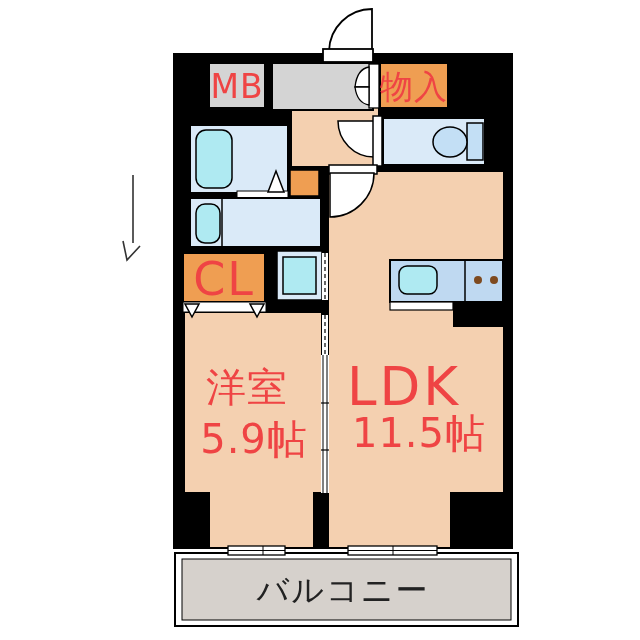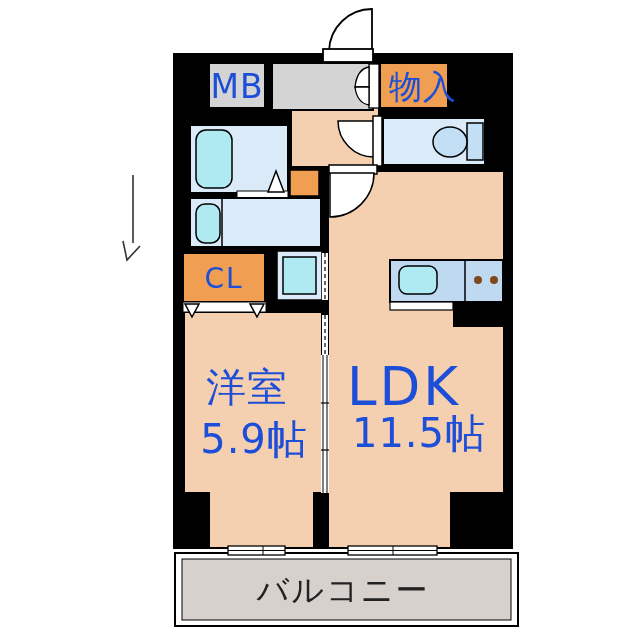--- a/index.html
+++ b/index.html
@@ -3,27 +3,27 @@
 <meta charset="utf-8">
 <style>
   html,body{margin:0;padding:0;background:#ffffff;}
   .canvas{
     position:relative;width:640px;height:640px;background:#ffffff;overflow:hidden;
     font-family:"DejaVu Sans","Liberation Sans",sans-serif;
   }
   .canvas svg{position:absolute;left:0;top:0;}
   .lbl{
     position:absolute;transform:translate(-50%,-50%);
-    color:#1d4ed8;white-space:nowrap;line-height:1;
+    color:#ef4444;white-space:nowrap;line-height:1;
     font-family:"DejaVu Sans","Liberation Sans",sans-serif;
   }
   .lbl-mb{font-size:33px;letter-spacing:1px;}
   .lbl-genkan{font-size:36px;letter-spacing:2px;}
   .lbl-monoire{font-size:33px;letter-spacing:1px;}
-  .lbl-cl{font-size:28px;letter-spacing:2px;}
+  .lbl-cl{font-size:46px;letter-spacing:2px;}
   .lbl-room{font-size:40px;letter-spacing:1px;}
   .lbl-ldk{font-size:53px;letter-spacing:3px;}
   .lbl-balcony{font-size:32px;letter-spacing:2px;color:#222;}
 </style>
 </head>
 <body>
 
 <div class="canvas">
   <svg width="640" height="640" viewBox="0 0 640 640">
 
@@ -110,20 +110,20 @@
     <path d="M374,121 L338,121 A36,36 0 0 0 374,157 Z" fill="#fff" stroke="#000" stroke-width="1.5"></path>
     <rect x="373" y="116" width="9" height="50" fill="#fff" stroke="#000" stroke-width="1.5"></rect>
 
     <rect x="329" y="165" width="48" height="9" fill="#fff" stroke="#000" stroke-width="1.5"></rect>
     <path d="M330,173 L374,173 A44,44 0 0 1 330,217 Z" fill="#fff" stroke="#000" stroke-width="1.5"></path>
 
     <path d="M133,175 L133,243 M140,246 L127,260 L123,241" fill="none" stroke="#333" stroke-width="1.6"></path>
   </svg>
 
   <div class="lbl lbl-mb" style="left:237px;top:86px;">MB</div>
-  <div class="lbl lbl-monoire" style="left:414px;top:86px;margin-left:9px;">物入</div>
+  <div class="lbl lbl-monoire" style="left:414px;top:86px;">物入</div>
   <div class="lbl lbl-cl" style="left:224px;top:279px;">CL</div>
   <div class="lbl lbl-room" style="left:247px;top:387px;">洋室</div>
   <div class="lbl lbl-room" style="left:254px;top:439px;">5.9帖</div>
   <div class="lbl lbl-ldk" style="left:404px;top:386px;">LDK</div>
   <div class="lbl lbl-room" style="left:419px;top:433px;">11.5帖</div>
   <div class="lbl lbl-balcony" style="left:343px;top:590px;text-align:center;">バルコニー</div>
 </div>
 
 </body></html>

